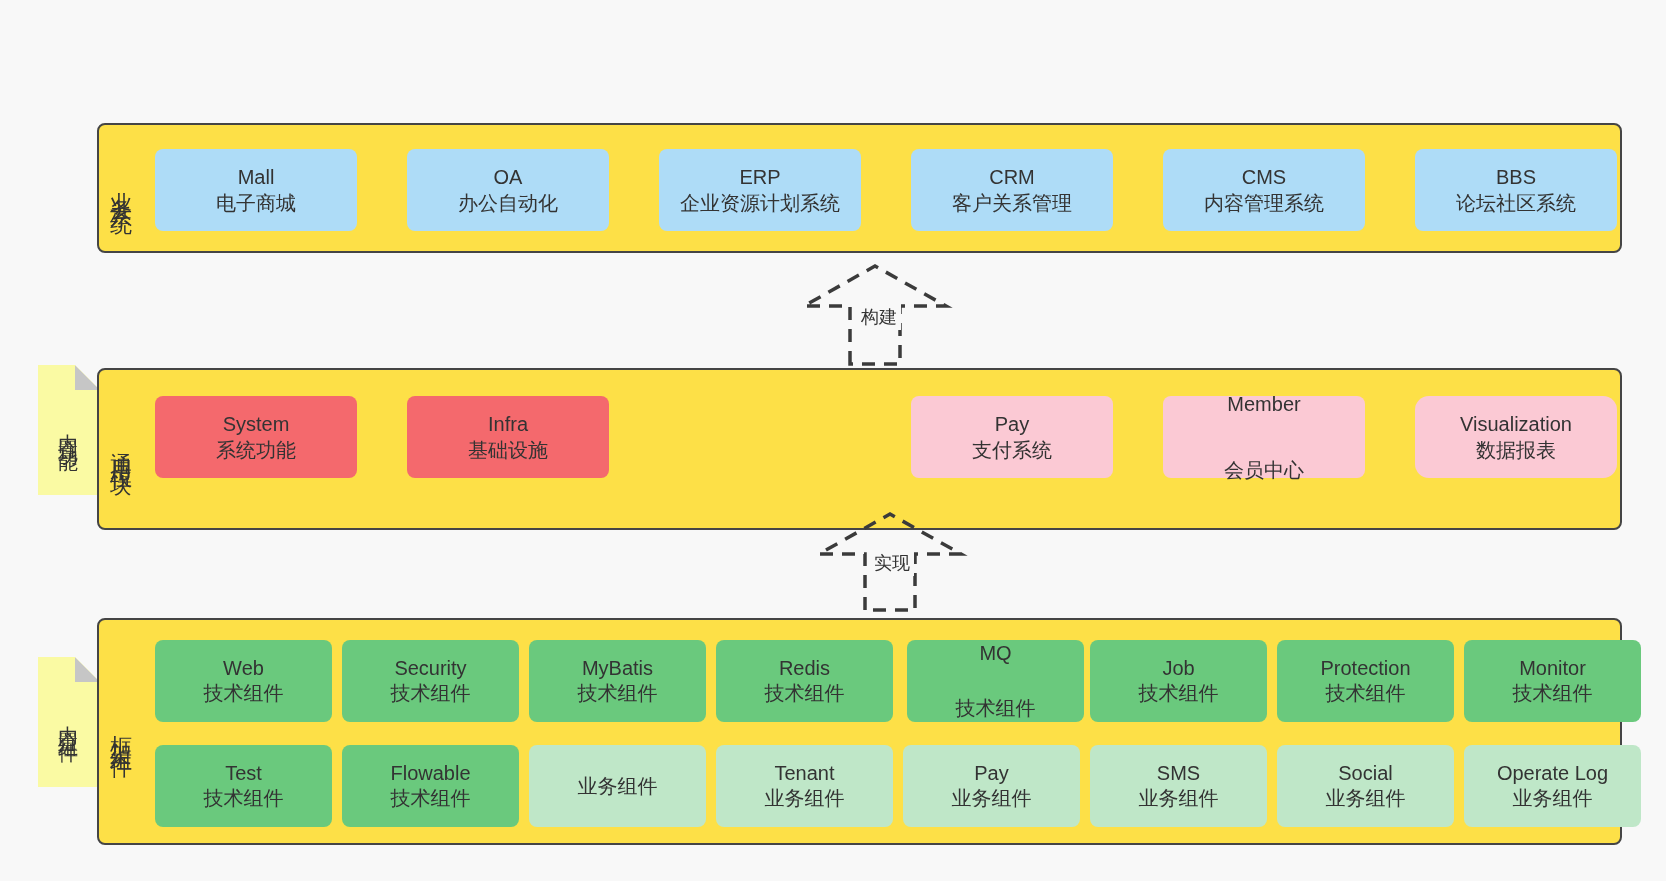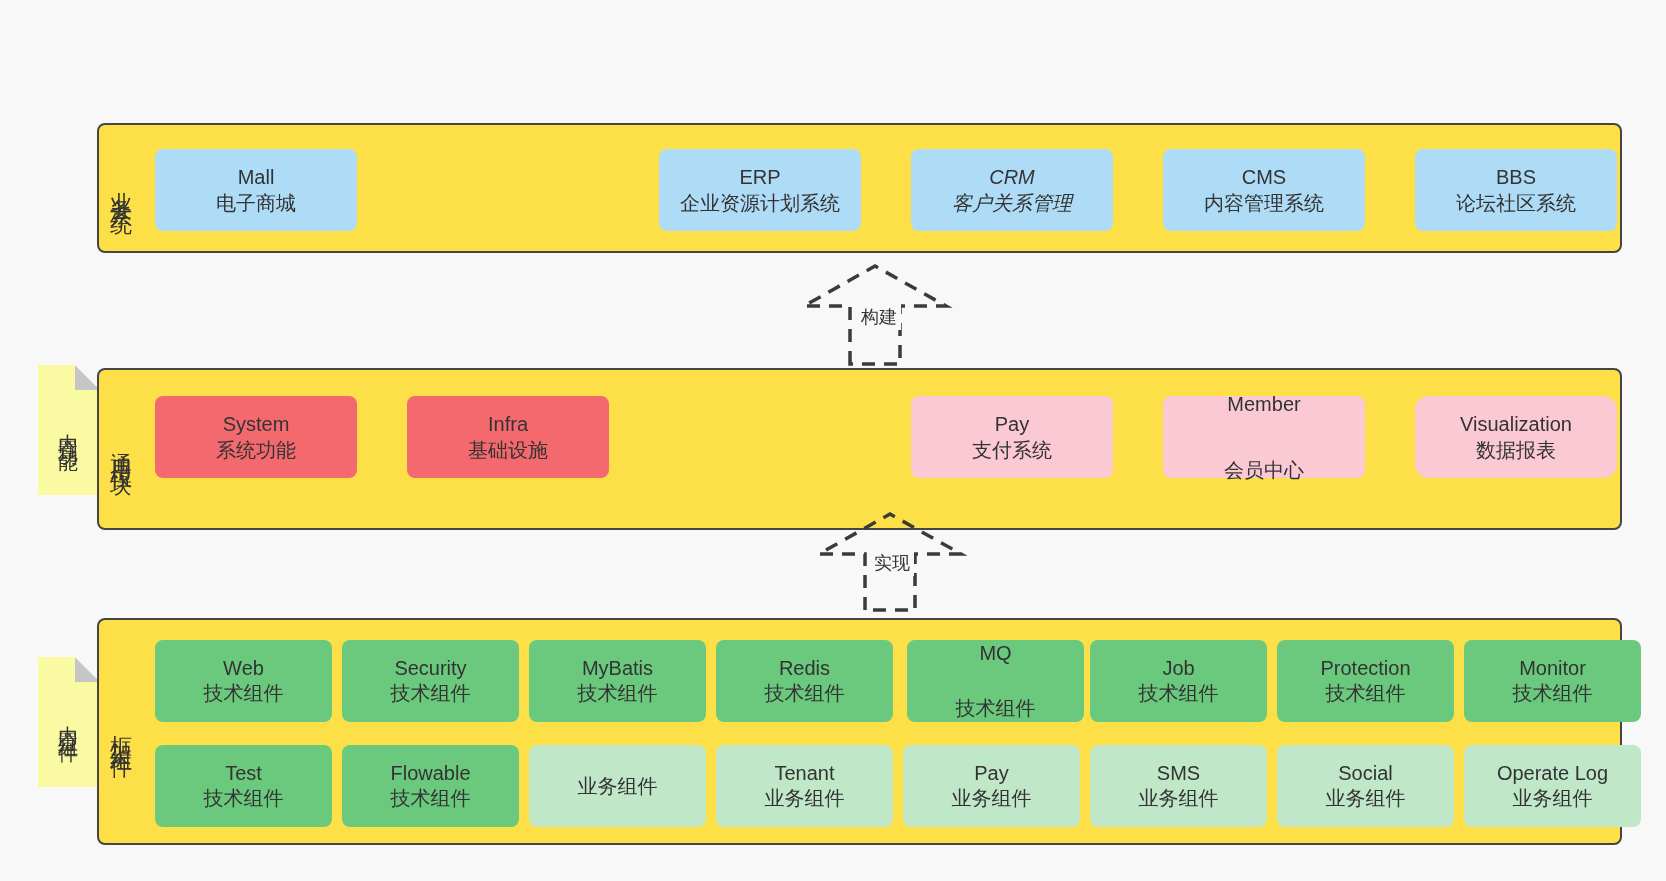--- a/index.html
+++ b/index.html
@@ -55,25 +55,29 @@
 <body>
 
 <div class="canvas">
 
   <div class="section" style="top:123px;height:130px;">
     <div class="vlabel">业务系统</div>
     <div class="box b-blue w6" style="left:56px;top:24px;">
       <div>Mall</div>
       <div>电子商城</div>
     </div>
+    <div class="box b-blue w6" style="left:308px;top:24px;">
+      <div>OA</div>
+      <div>办公自动化</div>
+    </div>
     <div class="box b-blue w6" style="left:560px;top:24px;">
       <div>ERP</div>
       <div>企业资源计划系统</div>
     </div>
-    <div class="box b-blue w6" style="left:812px;top:24px;font-style:italic;">
+    <div class="box b-blue w6" style="left:812px;top:24px;">
       <div>CRM</div>
       <div>客户关系管理</div>
     </div>
     <div class="box b-blue w6" style="left:1316px;top:24px;">
       <div>BBS</div>
       <div>论坛社区系统</div>
     </div>
     <div class="box b-blue w6" style="left:1064px;top:24px;">
       <div>CMS</div>
       <div>内容管理系统</div>

